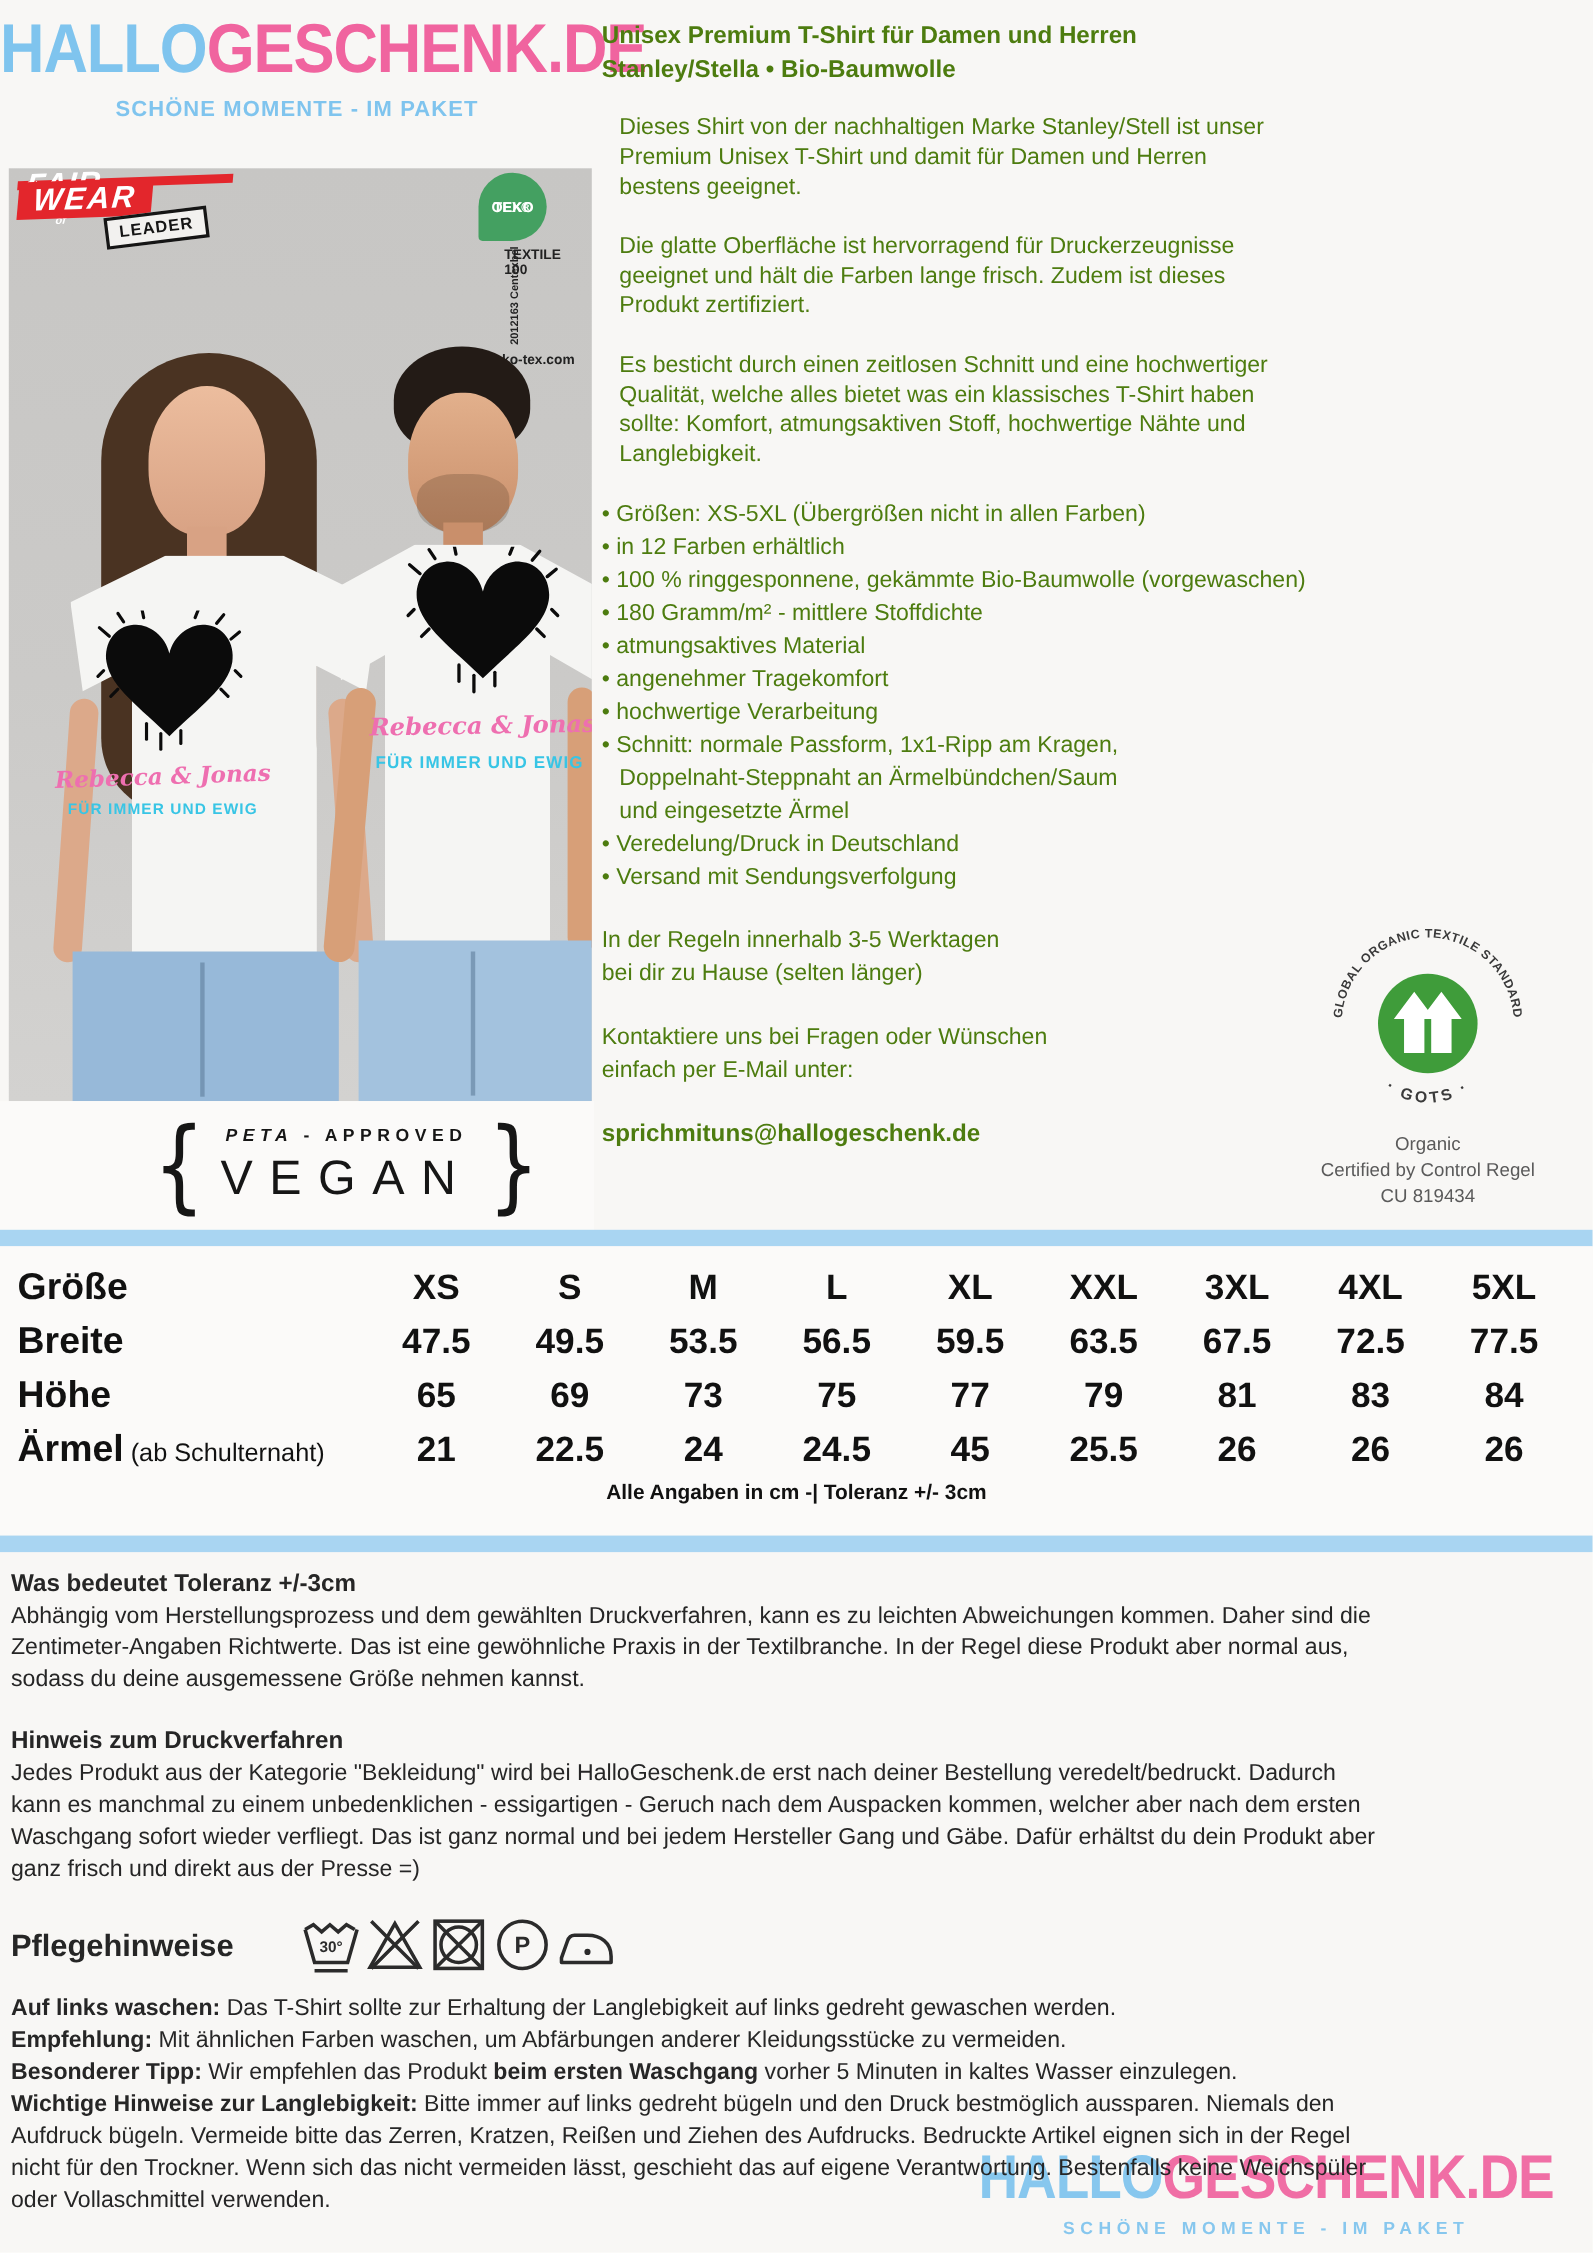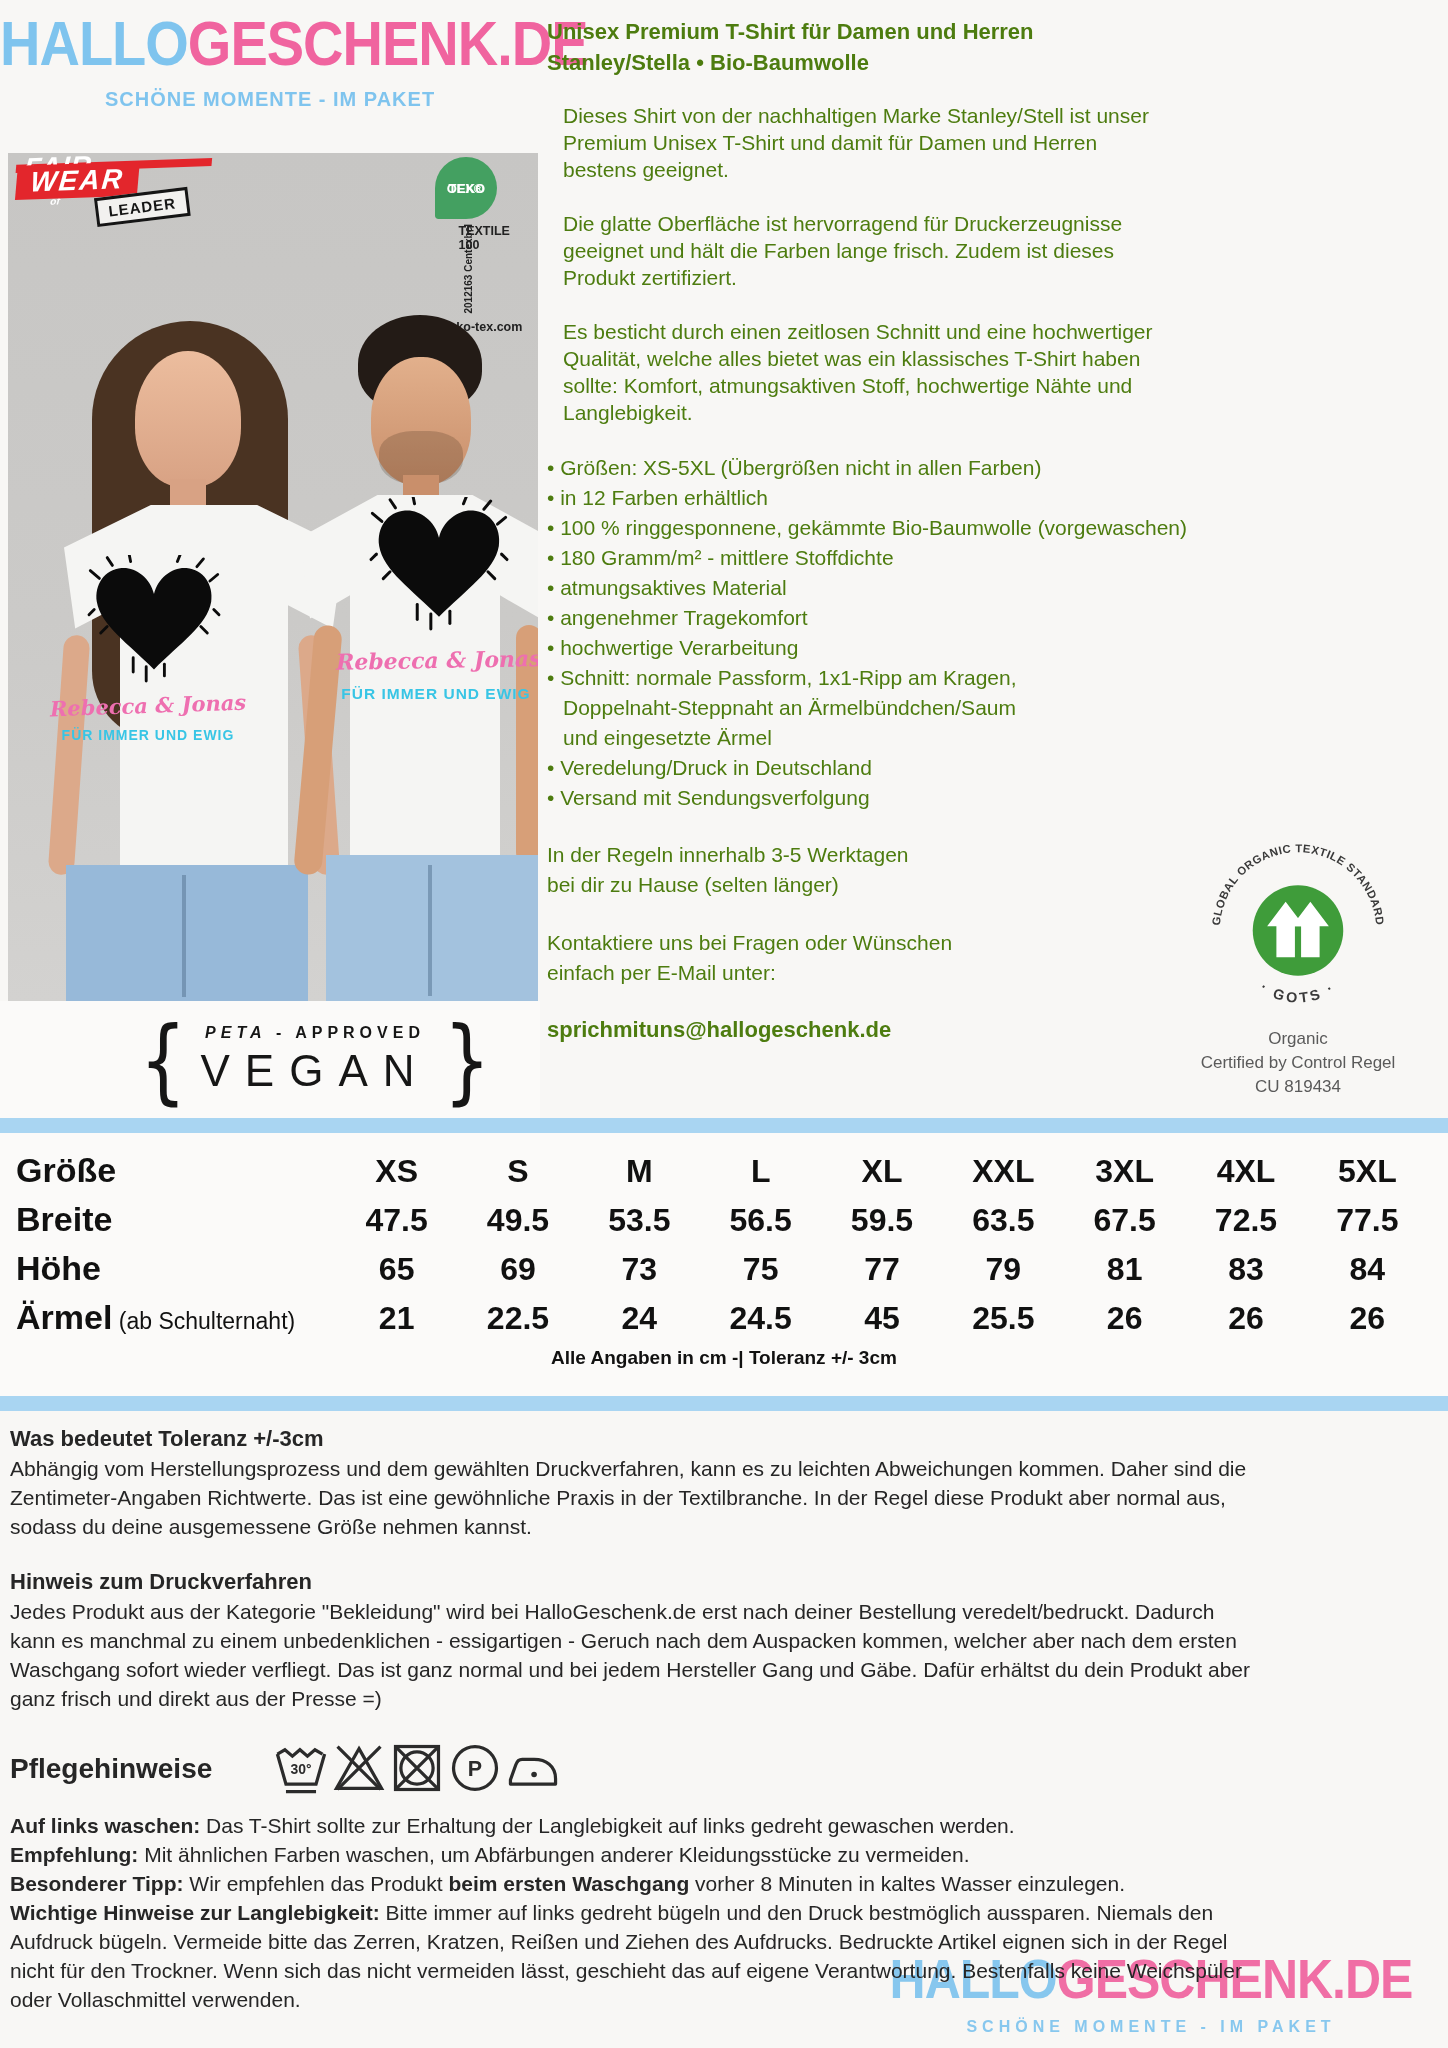--- a/index.html
+++ b/index.html
@@ -393,21 +393,21 @@
         <svg width="58" height="58" viewBox="0 0 54 54">
           <path d="M6,42 H48 V37 C48,25 39,19 28,19 H17 C14,19 12,21 11,24 L6,38 Z" fill="none" stroke="#2b2b2b" stroke-width="3" stroke-linejoin="round"></path>
           <circle cx="28" cy="33" r="2.6" fill="#2b2b2b"></circle>
         </svg>
       </span>
     </div>
 
     <div>
         <div class="care-line"><span class="b">Auf links waschen:</span><span> Das T-Shirt sollte zur Erhaltung der Langlebigkeit auf links gedreht gewaschen werden.</span></div>
         <div class="care-line"><span class="b">Empfehlung:</span><span> Mit ähnlichen Farben waschen, um Abfärbungen anderer Kleidungsstücke zu vermeiden.</span></div>
-        <div class="care-line"><span class="b">Besonderer Tipp:</span><span> Wir empfehlen das Produkt </span><span class="b">beim ersten Waschgang</span><span> vorher 8 Minuten in kaltes Wasser einzulegen.</span></div>
+        <div class="care-line"><span class="b">Besonderer Tipp:</span><span> Wir empfehlen das Produkt </span><span class="b">beim ersten Waschgang</span><span> vorher 5 Minuten in kaltes Wasser einzulegen.</span></div>
         <div class="care-line"><span class="b">Wichtige Hinweise zur Langlebigkeit:</span><span> Bitte immer auf links gedreht bügeln und den Druck bestmöglich aussparen. Niemals den
 Aufdruck bügeln. Vermeide bitte das Zerren, Kratzen, Reißen und Ziehen des Aufdrucks. Bedruckte Artikel eignen sich in der Regel
 nicht für den Trockner. Wenn sich das nicht vermeiden lässt, geschieht das auf eigene Verantwortung. Bestenfalls keine Weichspüler
 oder Vollaschmittel verwenden.</span></div>
       </div>
   </div>
 
 </div>
 
 </body></html>

